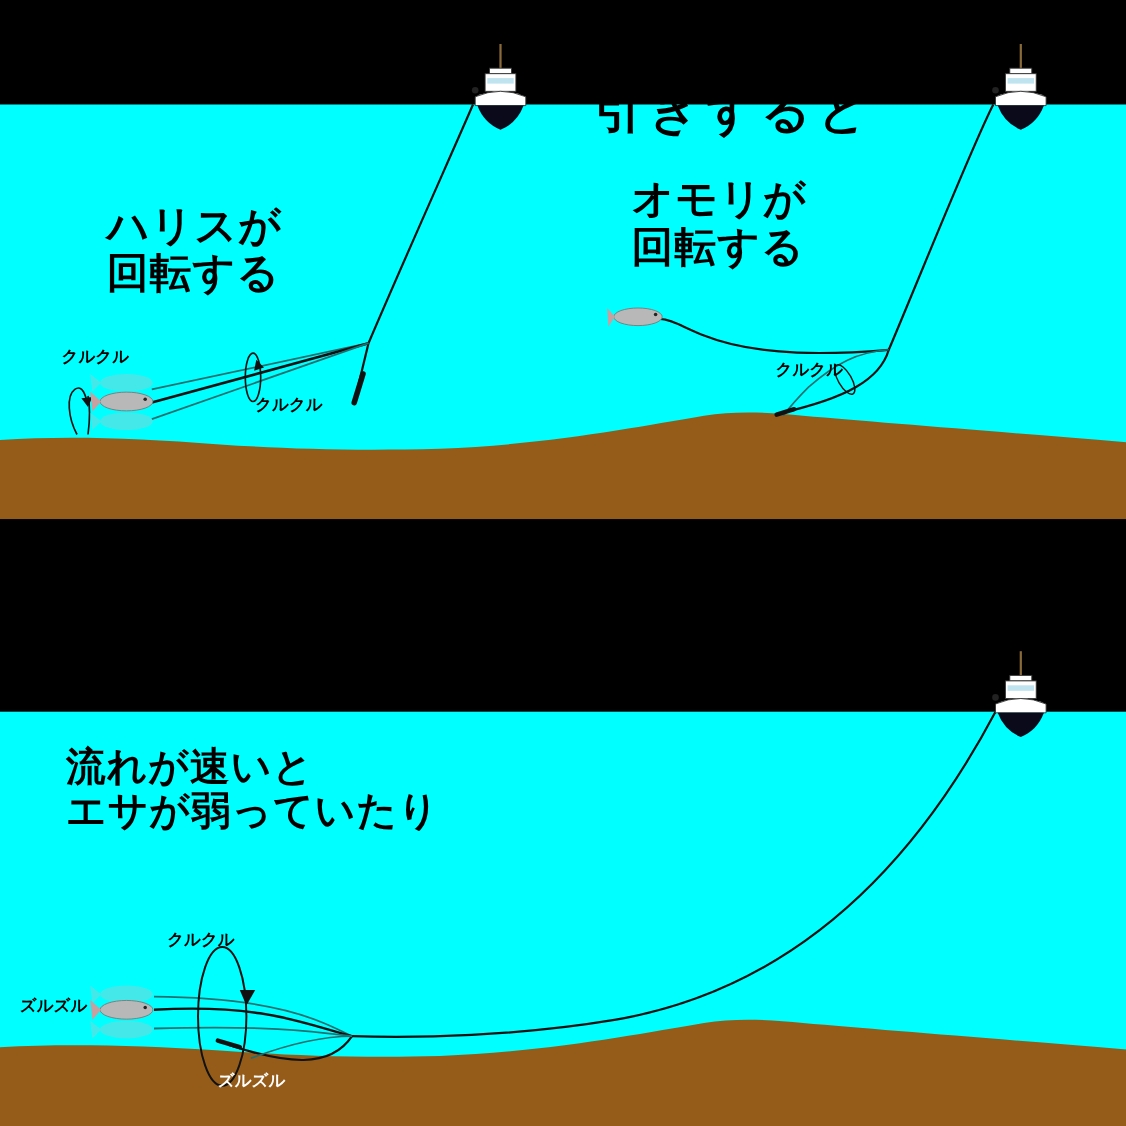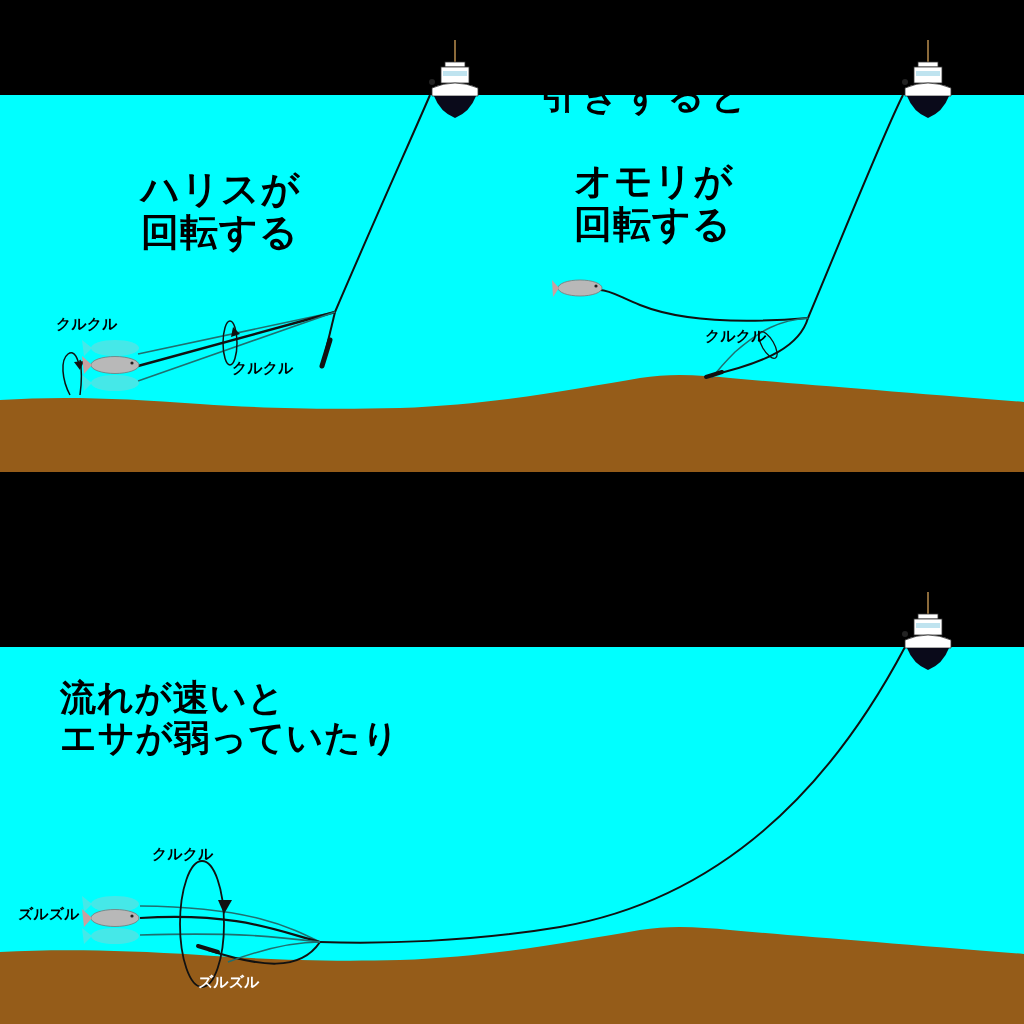--- a/index.html
+++ b/index.html
@@ -93,23 +93,23 @@
       <rect x="22" y="0" width="2" height="28" fill="#8b6a3a"></rect>
       <rect x="13" y="22" width="20" height="5" fill="#fff" stroke="#333" stroke-width="0.8"></rect>
       <rect x="9" y="27" width="28" height="16" fill="#fff" stroke="#333" stroke-width="0.8"></rect>
       <rect x="11" y="31" width="24" height="5" fill="#bfe3ef"></rect>
       <path d="M0,48 Q23,38 46,48 L46,56 L0,56 Z" fill="#fff" stroke="#333" stroke-width="0.8"></path>
       <path d="M2,56 L44,56 Q38,72 23,78 Q8,72 2,56 Z" fill="#0a0a1a"></path>
       <circle cx="0" cy="42" r="3" fill="#222"></circle>
     </g>
   </svg>
 
-  <div class="label" style="left:540px; top:76px; font-size:36px; letter-spacing:6px;">引きずると</div>
+  <div class="label" style="left:540px; top:76px; font-size:44px; letter-spacing:6px;">引きずると</div>
 
-  <div class="label big" style="left:97px; top:168px;margin-left:44px;">
+  <div class="label big" style="left:97px; top:184px;">
     <div>ハリスが</div>
     <div>回転する</div>
   </div>
   <div class="label small" style="left:56px; top:316px;">クルクル</div>
   <div class="label small" style="left:232px; top:360px;">クルクル</div>
 
   <div class="label big" style="left:574px; top:160px;">
     <div>オモリが</div>
     <div>回転する</div>
   </div>

